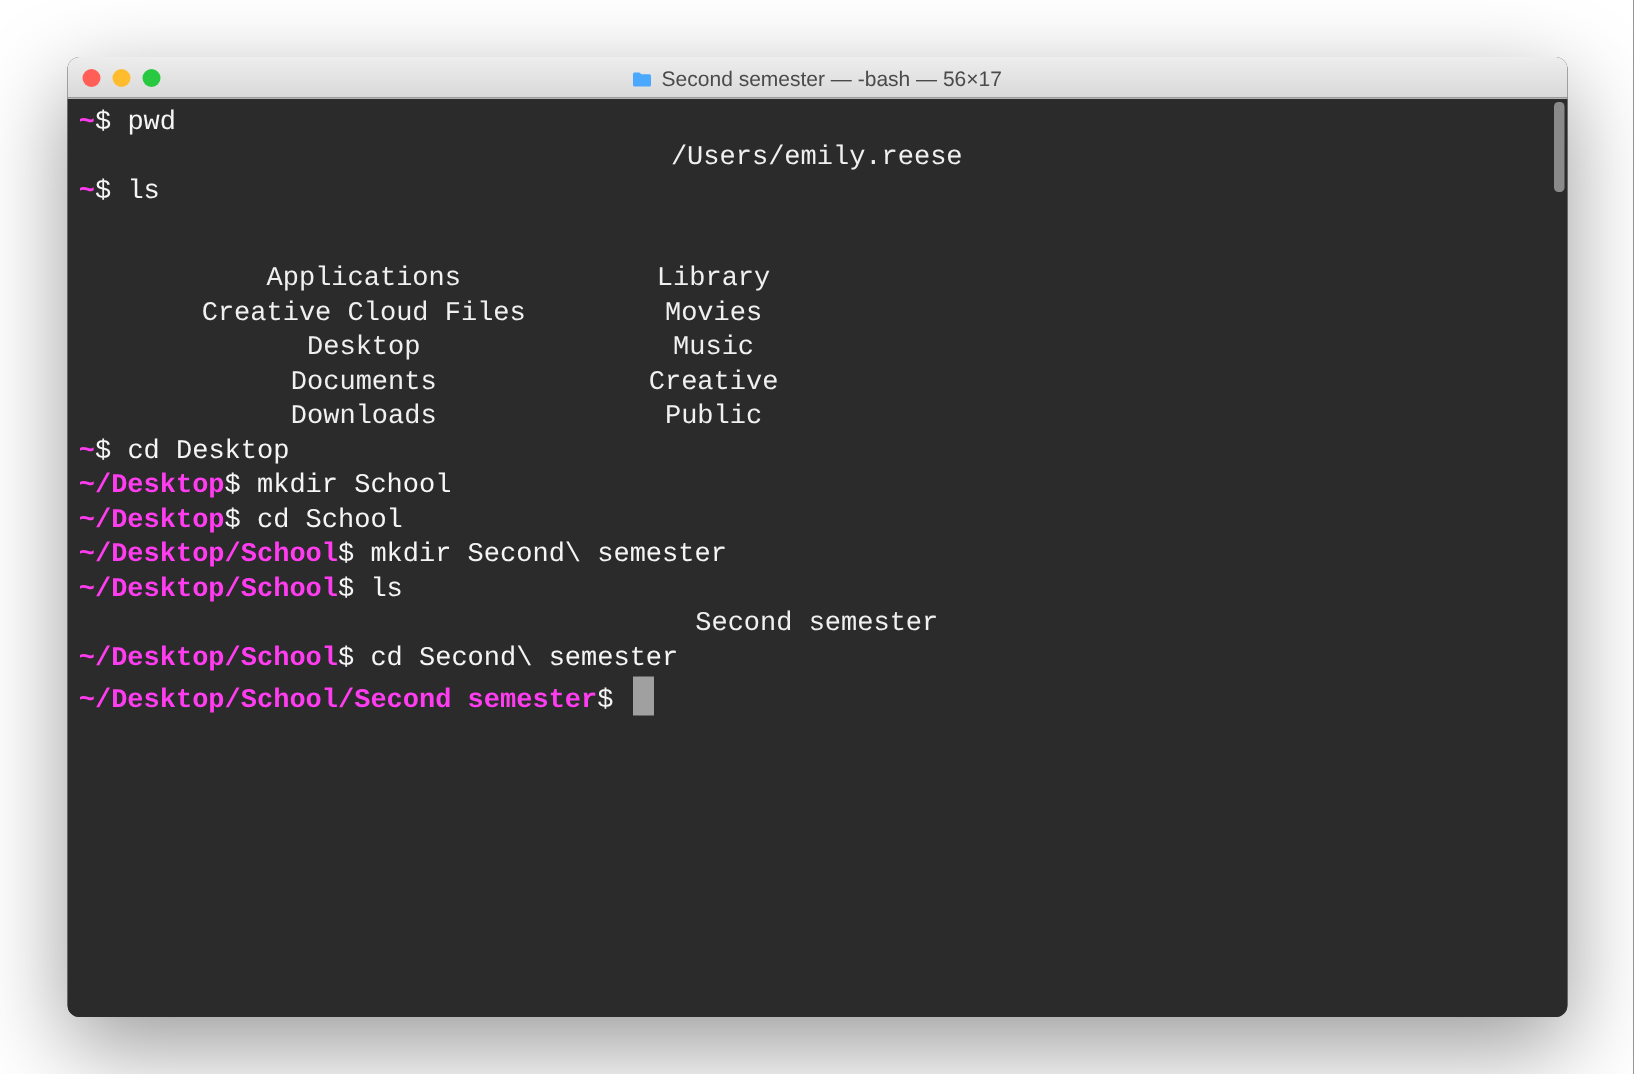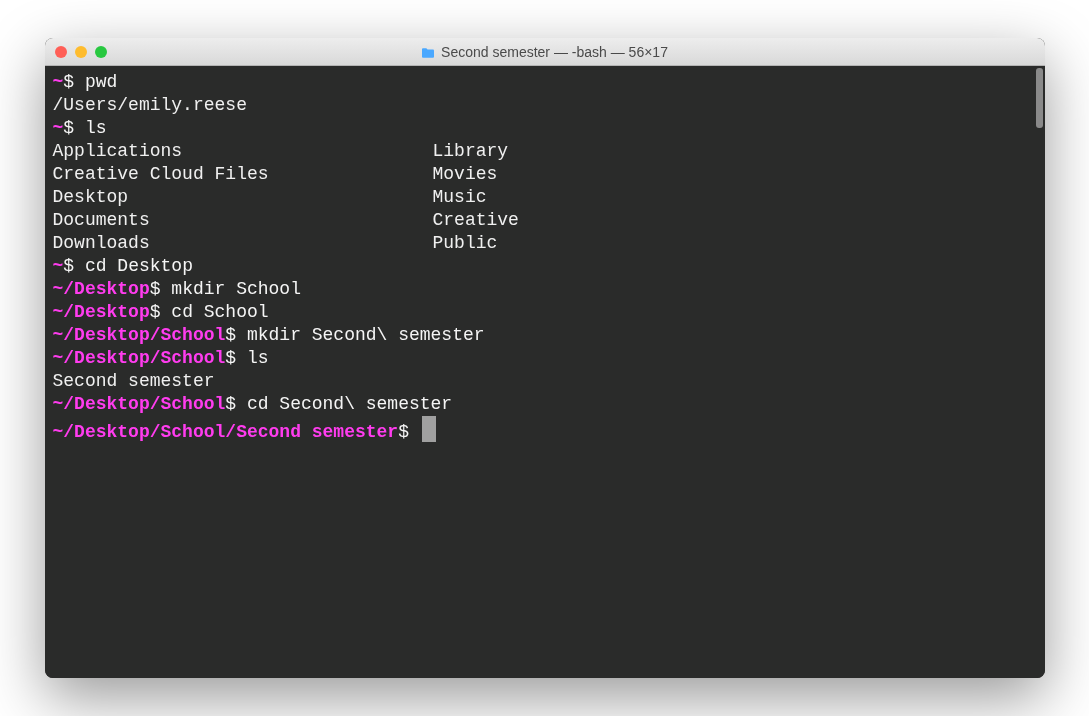--- a/index.html
+++ b/index.html
@@ -84,31 +84,32 @@
       right: 0;
       top: 0;
       width: 7px;
       height: 60px;
       background: #8a8a8a;
       border-radius: 3px;
     }
     .line { white-space: pre; }
     .prompt-path { color: #ff3cef; font-weight: bold; }
     .cmd { color: #f5f5f5; }
-    .out { color: #f0f0f0; }
+    .out { color: #f0f0f0; text-align: center; }
     .cursor {
       display: inline-block;
       width: 14px;
       height: 26px;
       background: #a0a0a0;
       vertical-align: text-bottom;
       margin-left: 2px;
     }
     .ls-grid {
       display: flex;
+      margin-top: 35px;
     }
     .ls-col { display: flex; flex-direction: column; }
     .ls-col.first { width: 380px; }
   </style>
 </head>
 <body>
 
 <div class="window">
   <div class="titlebar">
     <div class="traffic-lights">

